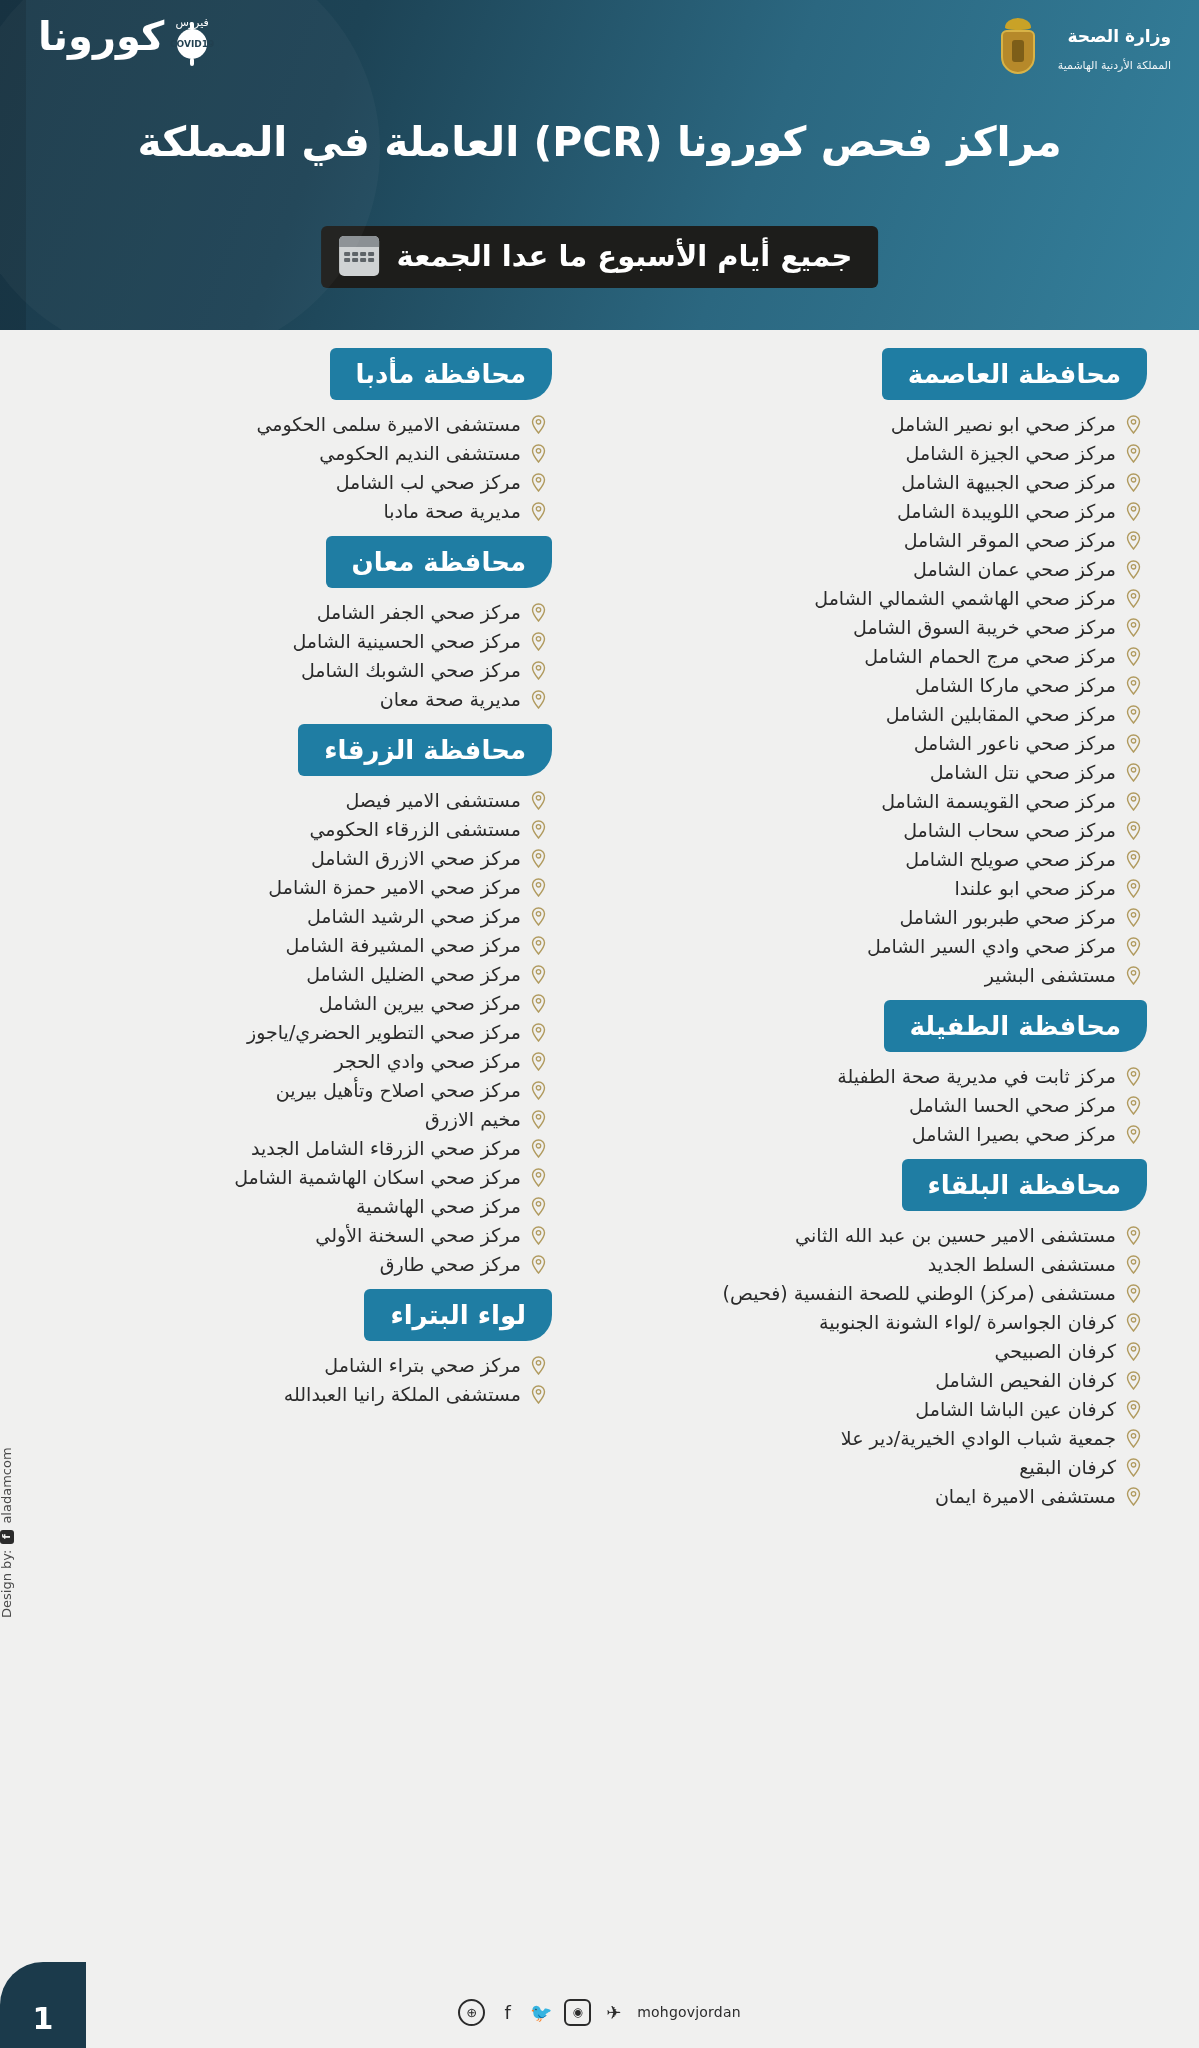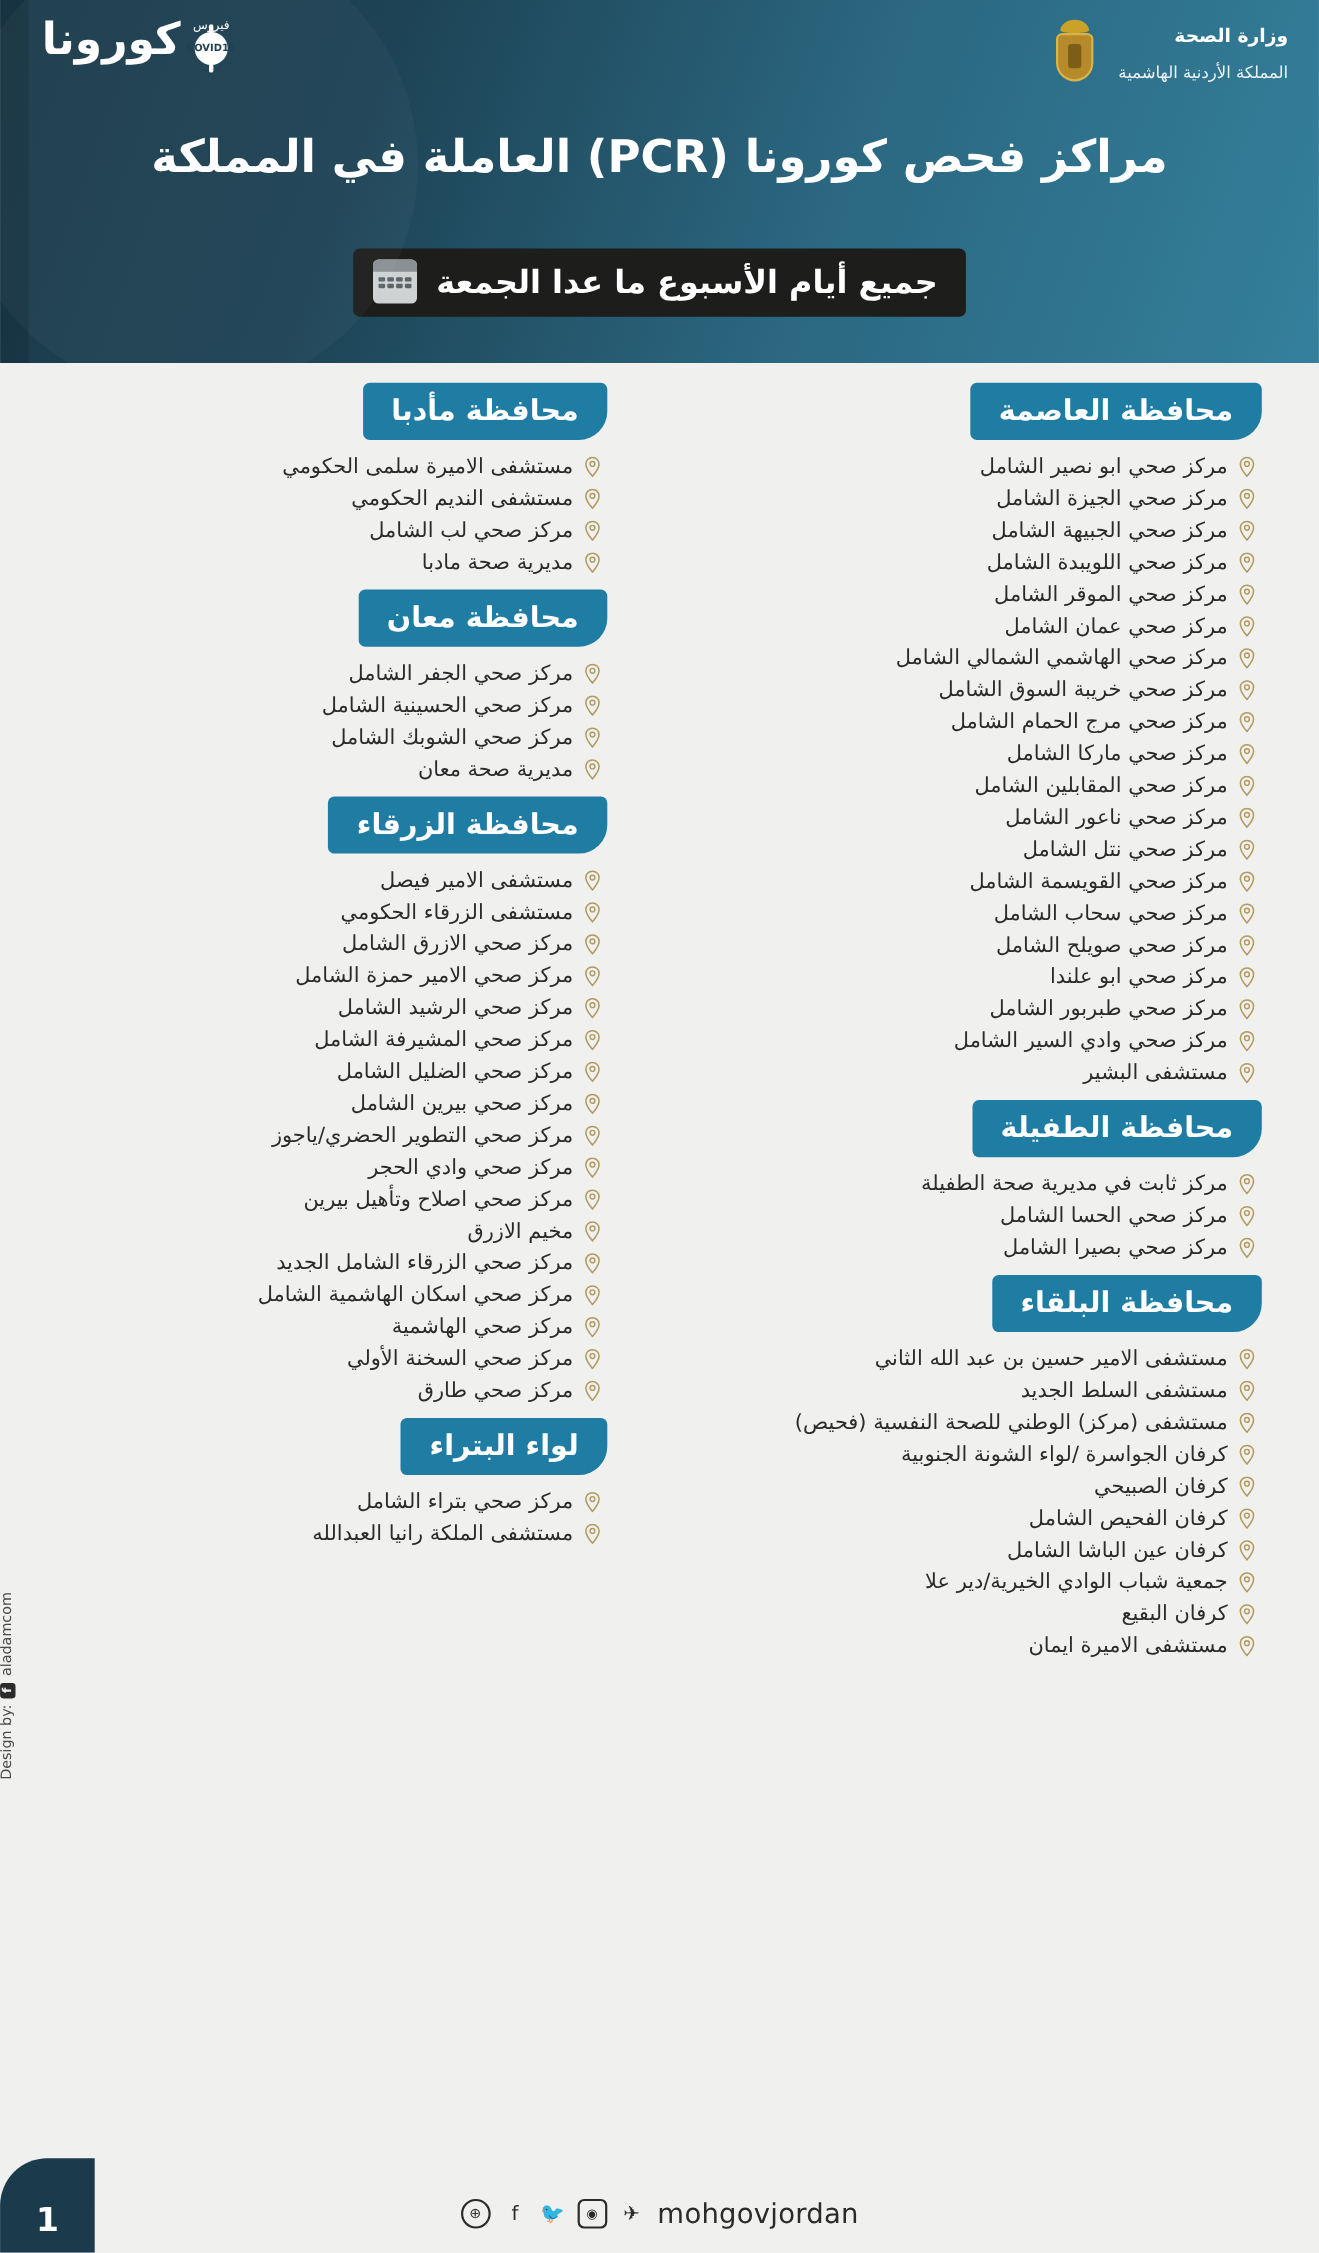--- a/index.html
+++ b/index.html
@@ -59,21 +59,21 @@
   .logo-text {
     text-align: right;
     line-height: 1.35;
   }
   .logo-text .l1 {
     font-size: 17px;
     font-weight: bold;
     letter-spacing: 0;
   }
   .logo-text .l2 {
-    font-size: 15px;
+    font-size: 11px;
     opacity: 0.92;
     margin-top: 11px;
   }
   .emblem {
     width: 52px;
     height: 62px;
     position: relative;
     flex: 0 0 auto;
   }
   .emblem .crown {
@@ -321,21 +321,21 @@
   .sicon.circle {
     border-radius: 50%;
     border: 2px solid #2b2b2b;
     font-size: 13px;
   }
   .sicon.rounded {
     border-radius: 6px;
     border: 2px solid #2b2b2b;
     font-size: 12px;
   }
-  .handle { font-size: 25px; letter-spacing: 0.2px; }
+  .handle { font-size: 14px; letter-spacing: 0.2px; }
 
   .page-number {
     position: absolute;
     bottom: 0;
     left: 0;
     width: 86px;
     height: 86px;
     background: #1b3a4b;
     border-radius: 50% 0 0 0;
     color: #ffffff;

